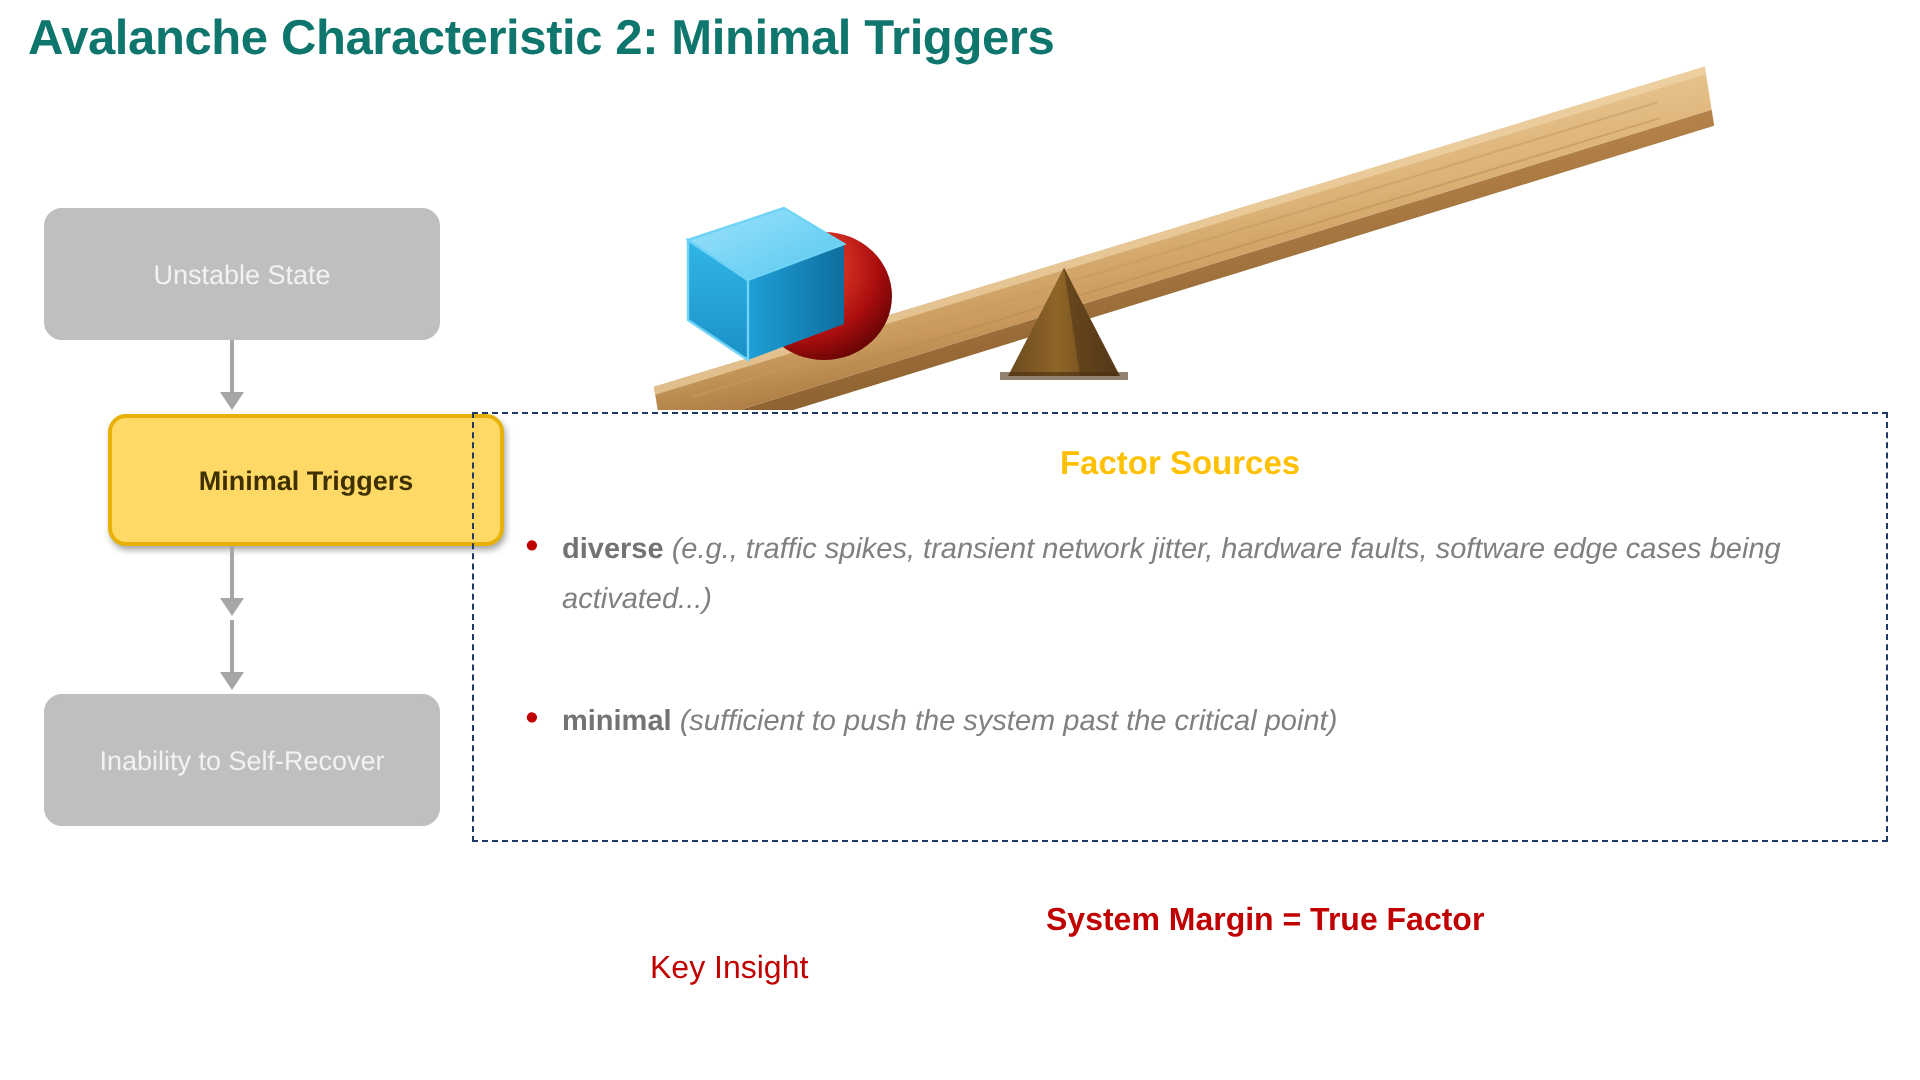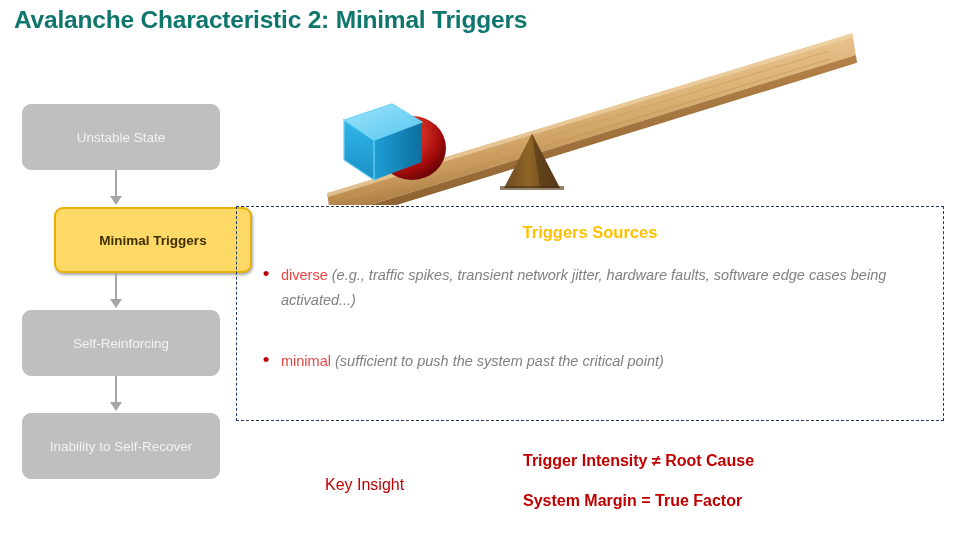--- a/index.html
+++ b/index.html
@@ -136,22 +136,22 @@
     flex: 0 0 30px;
     padding-top: 1px;
   }
   .bullet-text {
     flex: 1 1 auto;
     font-size: 14.5px;
     line-height: 25px;
     color: #808080;
   }
   .bullet-text .kw {
-    color: #ef4444;
-    font-weight: normal;
+    color: #737373;
+    font-weight: bold;
     font-style: normal;
     margin-top: 33px;
   }
   .bullet-text .det {
     font-style: italic;
     color: #808080;
   }
 
   
   .key-insight {
@@ -196,23 +196,20 @@
 
     <div class="flow-box highlight">
       <span>Minimal Triggers</span>
     </div>
 
     <div class="flow-arrow">
       <div class="shaft"></div>
       <div class="head"></div>
     </div>
 
-    <div class="flow-box grey">
-      <span>Self-Reinforcing</span>
-    </div>
 
     <div class="flow-arrow">
       <div class="shaft"></div>
       <div class="head"></div>
     </div>
 
     <div class="flow-box grey">
       <span>Inability to Self-Recover</span>
     </div>
 
@@ -280,21 +277,21 @@
         <polygon points="44,90 92,74 122,92 74,110" fill="url(#cubeTop)"></polygon>
         <polygon points="44,90 74,110 74,150 44,130" fill="url(#cubeFront)"></polygon>
         <polygon points="74,110 122,92 122,132 74,150" fill="url(#cubeSide)"></polygon>
         <polygon points="44,90 92,74 122,92 74,110" fill="none" stroke="#6fd3f5" stroke-width="1.2"></polygon>
         <polygon points="44,90 74,110 74,150 44,130" fill="none" stroke="#6fd3f5" stroke-width="1.2"></polygon>
       </g>
     </svg>
   </div>
 
   <div class="panel">
-    <div class="panel-title">Triggers Sources</div>
+    <div class="panel-title">Factor Sources</div>
 
     <div class="bullet-row b1">
       <div class="bullet-dot">•</div>
       <div class="bullet-text">
         <span class="kw">diverse</span>
         <span class="det">(e.g., traffic spikes, transient network jitter, hardware faults, software edge cases being activated...)</span>
       </div>
     </div>
 
     <div class="bullet-row b2">
@@ -302,17 +299,16 @@
       <div class="bullet-text">
         <span class="kw">minimal</span>
         <span class="det">(sufficient to push the system past the critical point)</span>
       </div>
     </div>
   </div>
 
   <div class="key-insight">Key Insight</div>
 
   <div class="conclusion">
-    <div class="conclusion-line">Trigger Intensity ≠ Root Cause</div>
     <div class="conclusion-line">System Margin = True Factor</div>
   </div>
 
 </div>
 
 </body></html>

